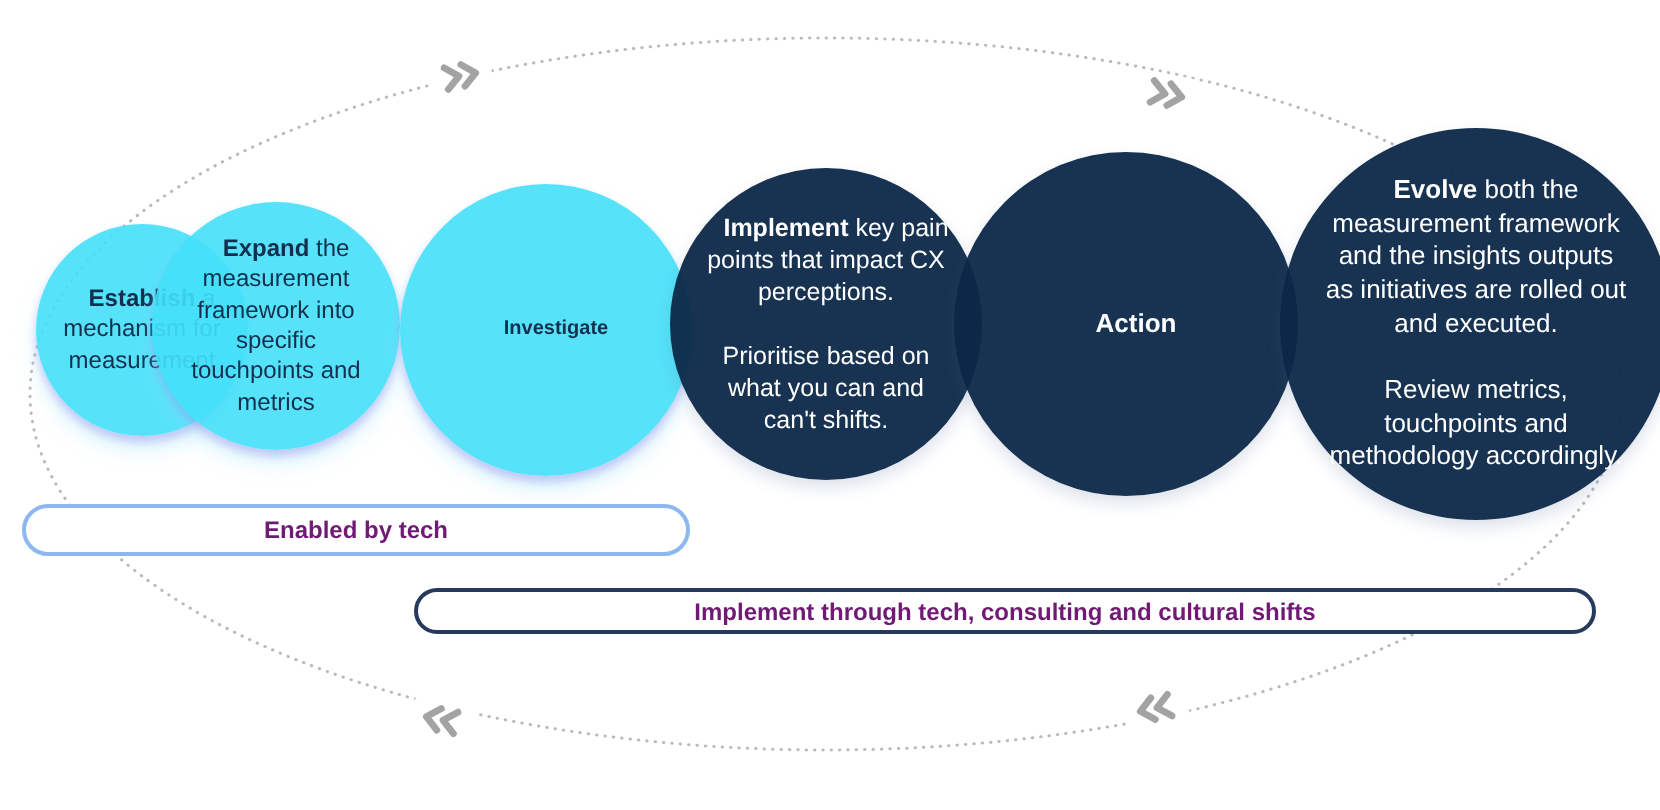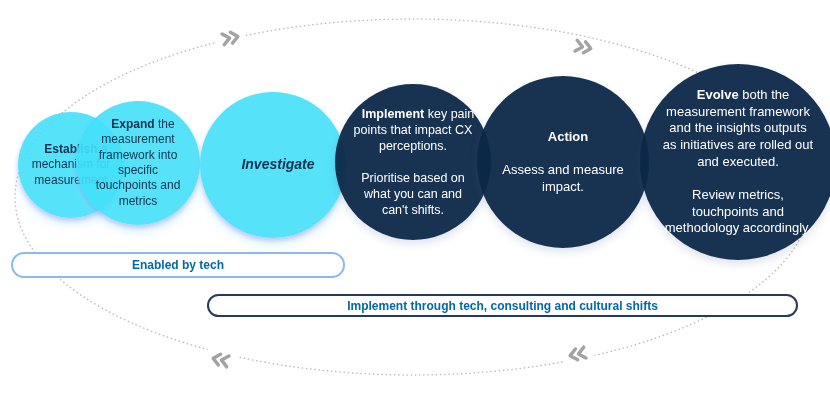--- a/index.html
+++ b/index.html
@@ -23,28 +23,28 @@
     color:#ffffff;
     box-shadow:0 4px 8px rgba(70,100,150,0.18);
   }
   .circle p{margin:0;white-space:pre-line;line-height:1.28;}
   .circle .p2{margin-top:1.28em;}
   .circle .p2:empty{display:none;margin:0;}
   .kw{font-weight:700;padding-left:10px;}
   .kwblock .kw{display:block;}
   .c1{left:18px;  top:112px;width:106px;height:106px;font-size:12px;}
   .c2{left:76px; top:101px;width:124px;height:124px;font-size:12px;}
-  .c3{left:200px;top:92px; width:146px;height:146px;font-size:14px;font-style:italic;}
+  .c3{left:200px;top:92px; width:146px;height:146px;font-size:10px;}
   .c4{left:335px;top:84px; width:156px;height:156px;font-size:12.5px;}
   .c5{left:477px;top:76px; width:172px;height:172px;font-size:13px;}
   .c6{left:640px;top:64px; width:196px;height:196px;font-size:13px;}
   .pill{
     position:absolute;z-index:3;background:#ffffff;border-radius:999px;
     display:flex;align-items:center;justify-content:center;box-sizing:border-box;
-    font-weight:700;font-size:12px;color:#0369a1;
+    font-weight:700;font-size:12px;color:#701a75;
   }
   .pill-enabled{left:11px;top:252px;width:334px;height:26px;border:2px solid #8cb8ef;}
   .pill-achieved{left:207px;top:294px;width:591px;height:23px;border:2px solid #263a5c;}
 </style>
 </head>
 <body>
 
 <div class="stage">
 
   <svg class="loop" width="830" height="405" viewBox="0 0 830 405">
@@ -101,22 +101,20 @@
     <p class="p1"><b class="kw">Implement</b><span> key pain
 points that impact CX
 perceptions.</span></p>
     <p class="p2">Prioritise based on
 what you can and
 can't shifts.</p>
   </div>
 
   <div class="circle dark c5 kwblock">
     <p class="p1"><b class="kw">Action</b></p>
-    <p class="p2">Assess and measure
-impact.</p>
   </div>
 
   <div class="circle dark c6">
     <p class="p1"><b class="kw">Evolve</b><span> both the
 measurement framework
 and the insights outputs
 as initiatives are rolled out
 and executed.</span></p>
     <p class="p2">Review metrics,
 touchpoints and

